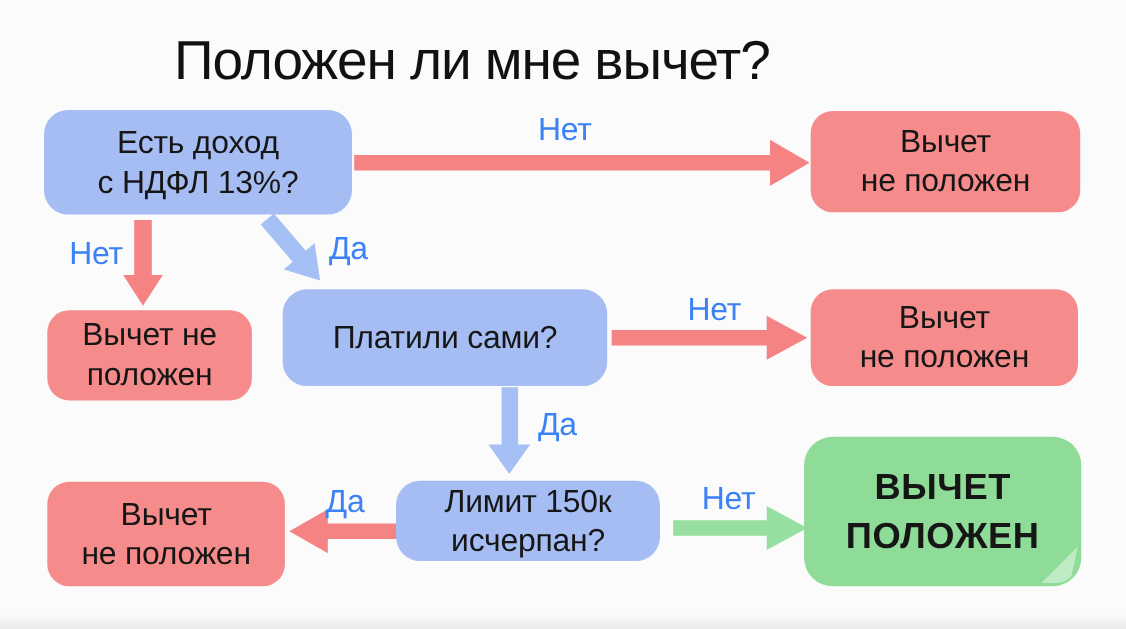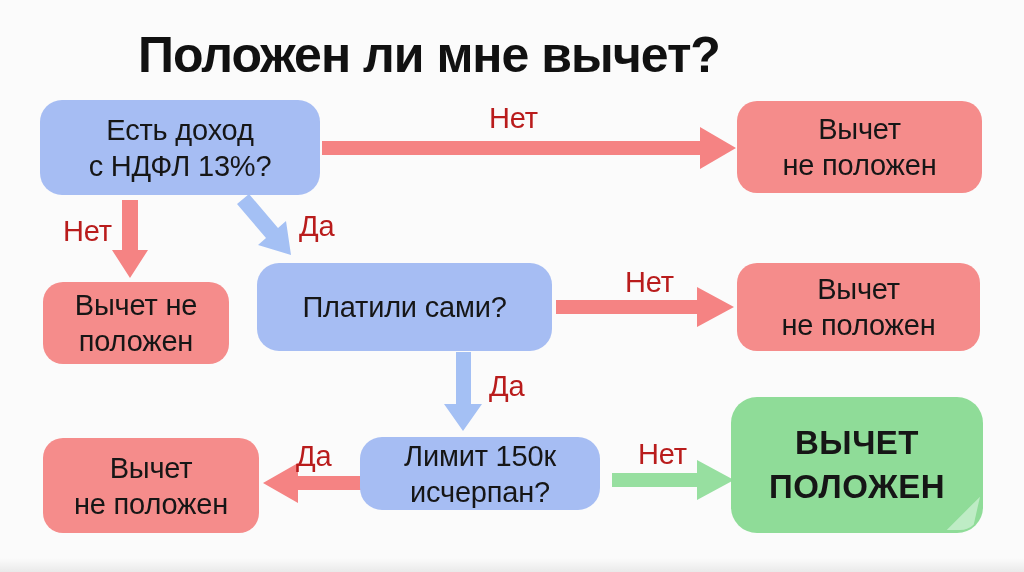--- a/index.html
+++ b/index.html
@@ -20,21 +20,21 @@
     content:"";
     position:absolute; left:0; right:0; bottom:0; height:14px;
     background: linear-gradient(to bottom, rgba(0,0,0,0), rgba(0,0,0,0.07));
     pointer-events:none;
   }
   .title {
     position:absolute;
     left:0; top:26px; width:858px;
     text-align:center;
     font-size:50px;
-    font-weight:700;
+    font-weight:400;
     letter-spacing:-1px;
     color:#111;
   }
   .node {
     position:absolute;
     display:flex;
     align-items:center;
     justify-content:center;
     text-align:center;
     white-space:pre-line;
@@ -53,21 +53,21 @@
     width:34px; height:34px;
     background:#c3edca;
     clip-path: polygon(100% 2%, 2% 100%, 78% 100%);
     border-bottom-right-radius:20px;
     opacity:0.9;
   }
   .edge-label {
     position:absolute;
     font-size:29px;
     line-height:32px;
-    color:#b91c1c;
+    color:#3b82f6;
     letter-spacing:-0.2px;
   }
   svg.edges { position:absolute; left:0; top:0; pointer-events:none; }
   .arrow-red   { fill: var(--red-arrow,   #f58383); }
   .arrow-blue  { fill: var(--blue-arrow,  #a4c0f4); }
   .arrow-green { fill: var(--green-arrow, #97dfa0); }
 
   
   #n-income   { left:40px;  top:100px; width:280px; height:95px; }
   #n-rej-top  { left:737px; top:101px; width:245px; height:92px; }

